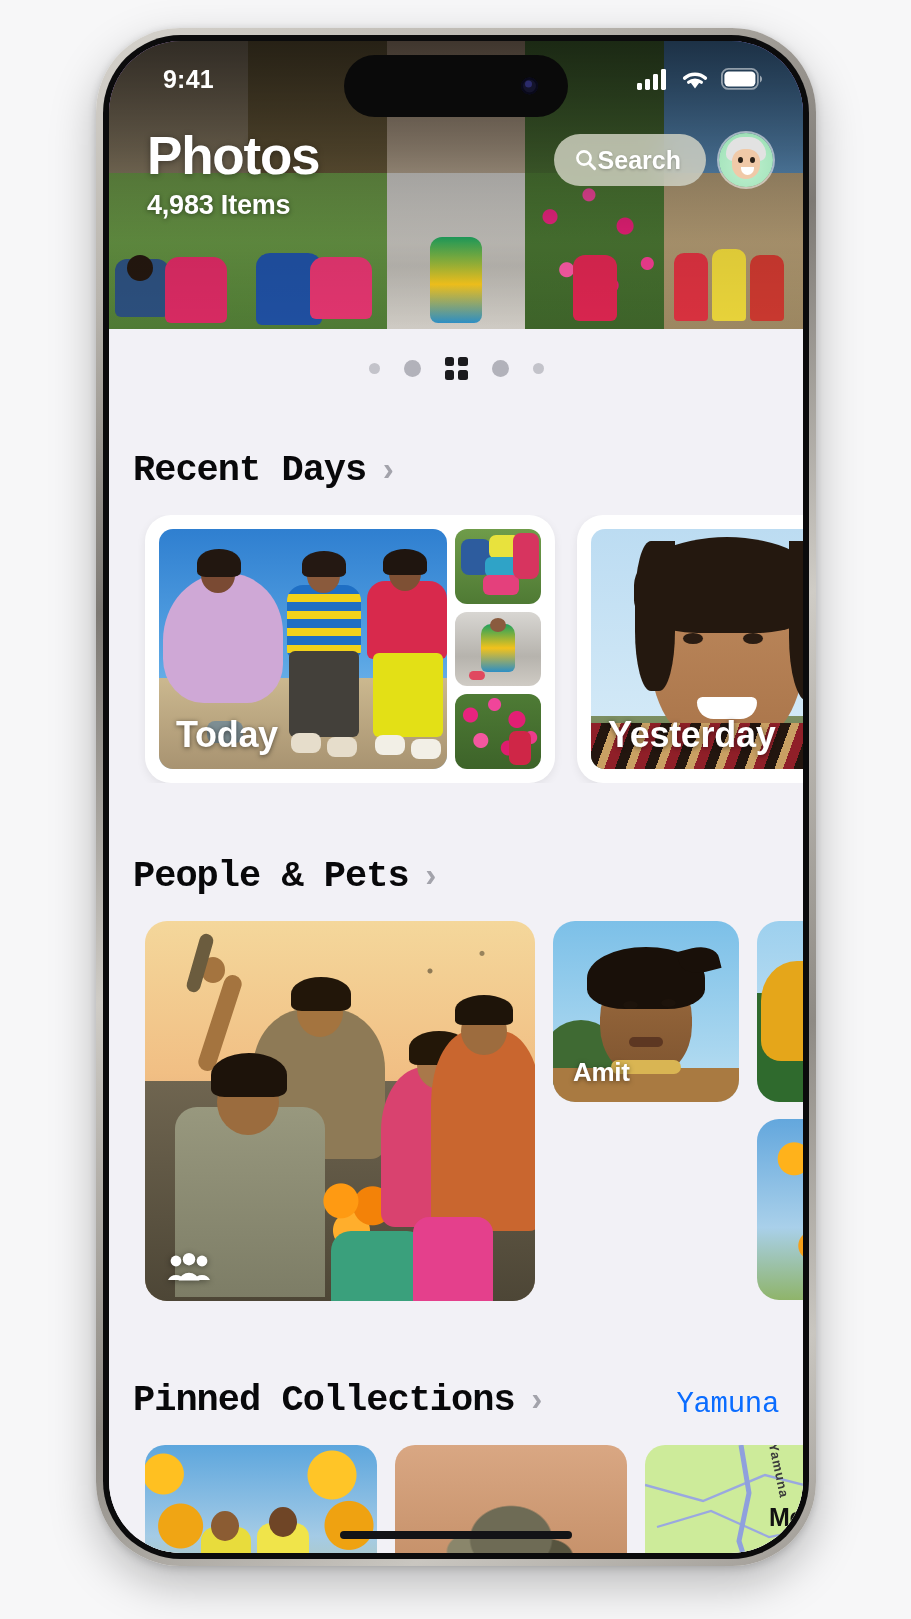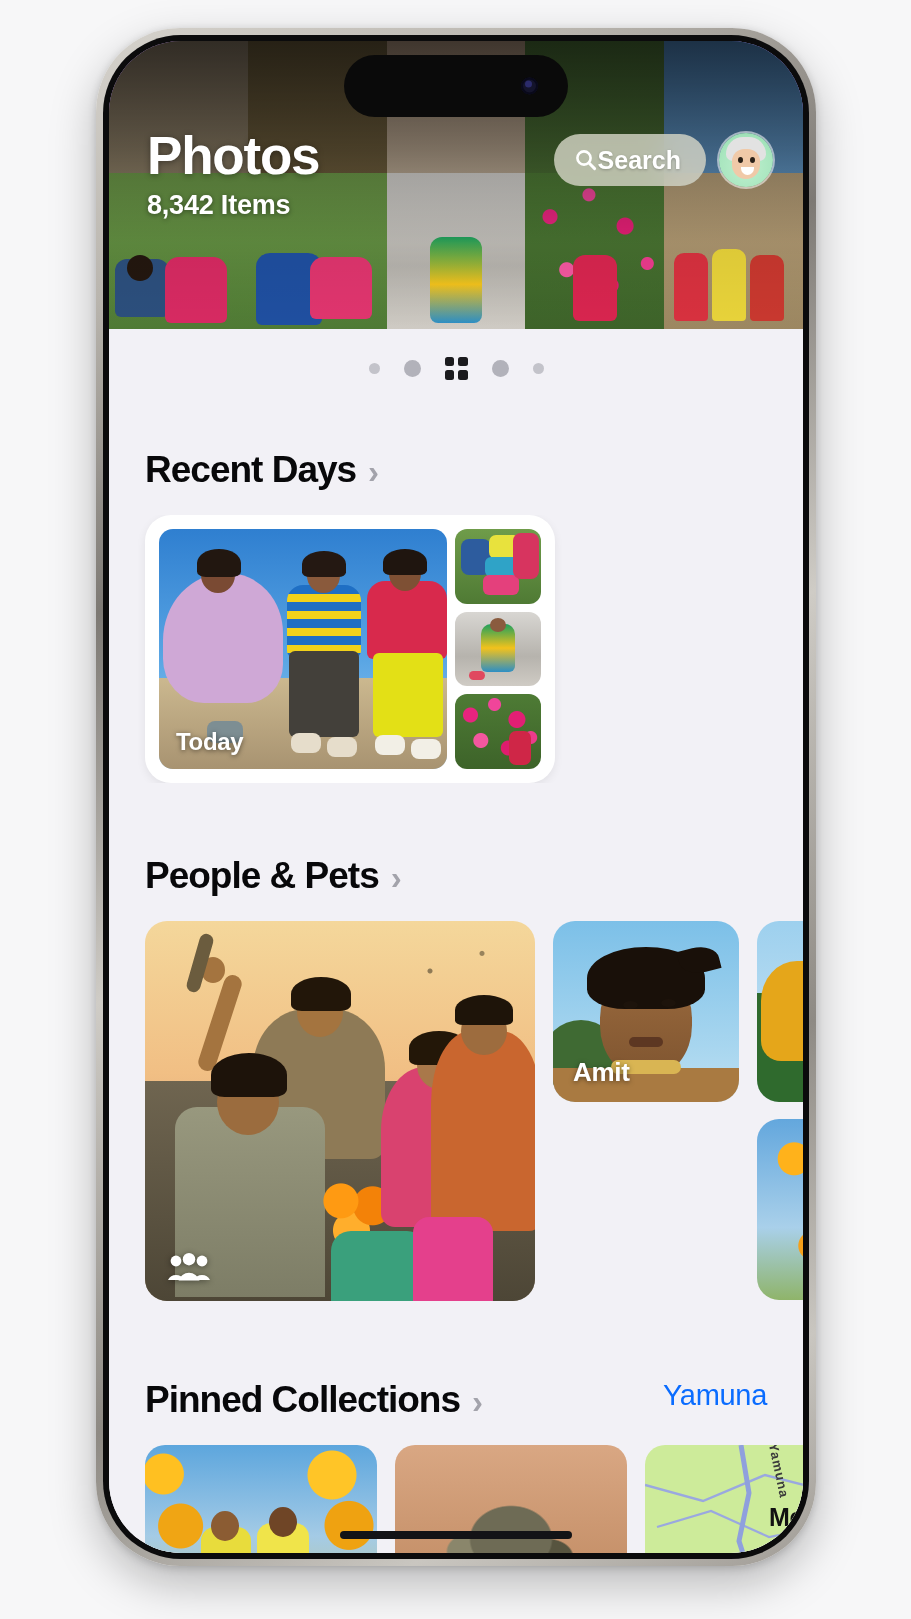--- a/index.html
+++ b/index.html
@@ -137,22 +137,22 @@
   #grid-dot{
     width:23px; height:23px;
     display:grid; grid-template-columns:1fr 1fr; grid-template-rows:1fr 1fr; gap:3.5px;
   }
   #grid-dot i{ background:#1b1b1e; border-radius:2.5px; display:block; }
 
   
   #content{ background:#f2f1f6; position:relative; }
 
   .section-head{
-    display:flex; align-items:flex-start; justify-content:space-between;
-    padding:0 36px; margin-bottom:24px;
+    display:flex; align-items:flex-end; justify-content:space-between;
+    padding:0 24px; margin-bottom:24px;font-family:Liberation Mono, monospace;
   }
   .section-head .left{ display:flex; align-items:center; gap:12px; }
   .section-title{
     font-size:37px; font-weight:700; color:#08080a; letter-spacing:-1px;
   }
   .chev{ color:#a3a3ab; font-size:33px; font-weight:700; line-height:1; margin-top:2px; }
   .link-blue{ color:#0a6cff; font-size:29px; font-weight:500; letter-spacing:-.3px; }
 
   
   #recent-days{ padding-top:42px; }
@@ -167,21 +167,21 @@
   #card-today{ width:410px; }
   #card-yesterday{ width:300px; }
   .day-inner{ display:flex; gap:8px; height:240px; }
   .day-main{
     position:relative; border-radius:14px; overflow:hidden; flex:1;
   }
   .day-side{ width:86px; display:flex; flex-direction:column; gap:8px; }
   .day-side > div{ flex:1; border-radius:12px; overflow:hidden; position:relative; }
   .day-label{
     position:absolute; left:17px; bottom:13px;
-    color:#fff; font-size:24px; font-weight:600; letter-spacing:-.3px;
+    color:#fff; font-size:36px; font-weight:600; letter-spacing:-.3px;
     text-shadow:0 1px 5px rgba(0,0,0,.55);
     z-index:5;
   }
   #card-yesterday .day-inner{ }
   #card-yesterday .day-main{ width:100%; }
 
   
   #people-pets{ padding-top:72px; }
   #pp-row{ display:flex; gap:18px; padding-left:36px; overflow:hidden; }
   #pp-big{
@@ -262,20 +262,41 @@
 <body>
 
 <div id="phone-frame">
   <div class="side-btn" id="btn-silent"></div>
   <div class="side-btn" id="btn-volup"></div>
   <div class="side-btn" id="btn-voldown"></div>
 
   <div id="phone-inner">
     <div id="screen">
 
+      <div id="status-bar">
+        <div id="status-time">9:41</div>
+        <div id="status-right">
+          <svg width="32" height="22" viewBox="0 0 32 22">
+            <rect x="0" y="15" width="5" height="7" rx="1.4" fill="#fff"></rect>
+            <rect x="8" y="11" width="5" height="11" rx="1.4" fill="#fff"></rect>
+            <rect x="16" y="6" width="5" height="16" rx="1.4" fill="#fff"></rect>
+            <rect x="24" y="1" width="5" height="21" rx="1.4" fill="#fff"></rect>
+          </svg>
+          <svg width="30" height="22" viewBox="0 0 30 22">
+            <path d="M15 20.4 L10.6 14.6 a7.4 7.4 0 0 1 8.8 0 Z" fill="#fff"></path>
+            <path d="M4.6 10.1 a16 16 0 0 1 20.8 0" stroke="#fff" stroke-width="3.4" fill="none" stroke-linecap="round"></path>
+            <path d="M8.6 14.3 a10.4 10.4 0 0 1 12.8 0" stroke="#fff" stroke-width="3.2" fill="none" stroke-linecap="round"></path>
+          </svg>
+          <svg width="42" height="22" viewBox="0 0 42 22">
+            <rect x="0.9" y="0.9" width="36" height="20" rx="6.5" fill="none" stroke="#fff" stroke-opacity=".5" stroke-width="1.8"></rect>
+            <rect x="3.4" y="3.4" width="31" height="15" rx="4.2" fill="#fff"></rect>
+            <path d="M39 7.5 a4 4 0 0 1 0 7 Z" fill="#fff" fill-opacity=".55"></path>
+          </svg>
+        </div>
+      </div>
 
       <div id="dynamic-island">
         <div id="island-cam"></div>
       </div>
 
       <div id="hero">
         <div id="hero-mosaic">
           <div class="hero-cell">
             <div class="top" style="background:linear-gradient(180deg,#6e6252,#8d7f66)"></div>
             <div class="bot grass"></div>
@@ -305,21 +326,21 @@
             <div style="position:absolute;left:10px;bottom:8px;width:34px;height:68px;background:#d8313f;border-radius:10px 10px 4px 4px"></div>
             <div style="position:absolute;left:48px;bottom:8px;width:34px;height:72px;background:#e8d33a;border-radius:10px 10px 4px 4px"></div>
             <div style="position:absolute;left:86px;bottom:8px;width:34px;height:66px;background:#c9382f;border-radius:10px 10px 4px 4px"></div>
           </div>
         </div>
         <div id="hero-scrim"></div>
 
         <div id="hero-bar">
           <div id="hero-titles">
             <div id="app-title">Photos</div>
-            <div id="item-count">8,342 Items</div>
+            <div id="item-count">4,983 Items</div>
           </div>
           <div id="hero-actions">
             <div id="search-pill">
               <svg width="24" height="24" viewBox="0 0 24 24">
                 <circle cx="10" cy="10" r="6.6" fill="none" stroke="#fff" stroke-width="2.6"></circle>
                 <line x1="15" y1="15" x2="20.6" y2="20.6" stroke="#fff" stroke-width="2.9" stroke-linecap="round"></line>
               </svg>
               <span>Search</span>
             </div>
             <div id="avatar">
@@ -400,20 +421,37 @@
                     <div style="position:absolute;left:14px;bottom:6px;width:16px;height:9px;background:#e0485f;border-radius:5px"></div>
                   </div>
                   <div>
                     <div class="ph flowers"></div>
                     <div style="position:absolute;right:10px;bottom:4px;width:22px;height:34px;background:#cf2647;border-radius:7px"></div>
                   </div>
                 </div>
               </div>
             </div>
 
+            <div class="day-card" id="card-yesterday">
+              <div class="day-inner">
+                <div class="day-main">
+                  <div class="ph sky-pale"></div>
+                  <div style="position:absolute;left:0;right:0;bottom:0;height:22%;background:linear-gradient(180deg,#7d8f62,#5d6d49)"></div>
+                  <div class="portrait-face" style="top:26px;width:152px;height:196px;background:linear-gradient(180deg,#c08c60 0%,#a97449 100%)"></div>
+                  <div style="position:absolute;left:50%;transform:translateX(-50%);top:8px;width:186px;height:96px;border-radius:50% 50% 34% 34%;background:#24180f"></div>
+                  <div style="position:absolute;left:44px;top:12px;width:40px;height:150px;background:#24180f;border-radius:40% 0 40% 40%"></div>
+                  <div style="position:absolute;right:28px;top:12px;width:46px;height:160px;background:#24180f;border-radius:0 40% 40% 40%"></div>
+                  <div style="position:absolute;left:92px;top:104px;width:20px;height:11px;background:#2a1c12;border-radius:50%"></div>
+                  <div style="position:absolute;left:152px;top:104px;width:20px;height:11px;background:#2a1c12;border-radius:50%"></div>
+                  <div style="position:absolute;left:50%;transform:translateX(-50%);top:168px;width:60px;height:22px;background:#fff;border-radius:6px 6px 18px 18px"></div>
+                  <div style="position:absolute;left:0;right:0;bottom:0;height:46px;background:repeating-linear-gradient(110deg,#8f1f28 0 10px,#23160f 10px 20px,#c9a063 20px 28px)"></div>
+                  <div class="day-label">Yesterday</div>
+                </div>
+              </div>
+            </div>
 
           </div>
         </div>
 
         <div id="people-pets">
           <div class="section-head">
             <div class="left">
               <span class="section-title">People &amp; Pets</span>
               <span class="chev">›</span>
             </div>

